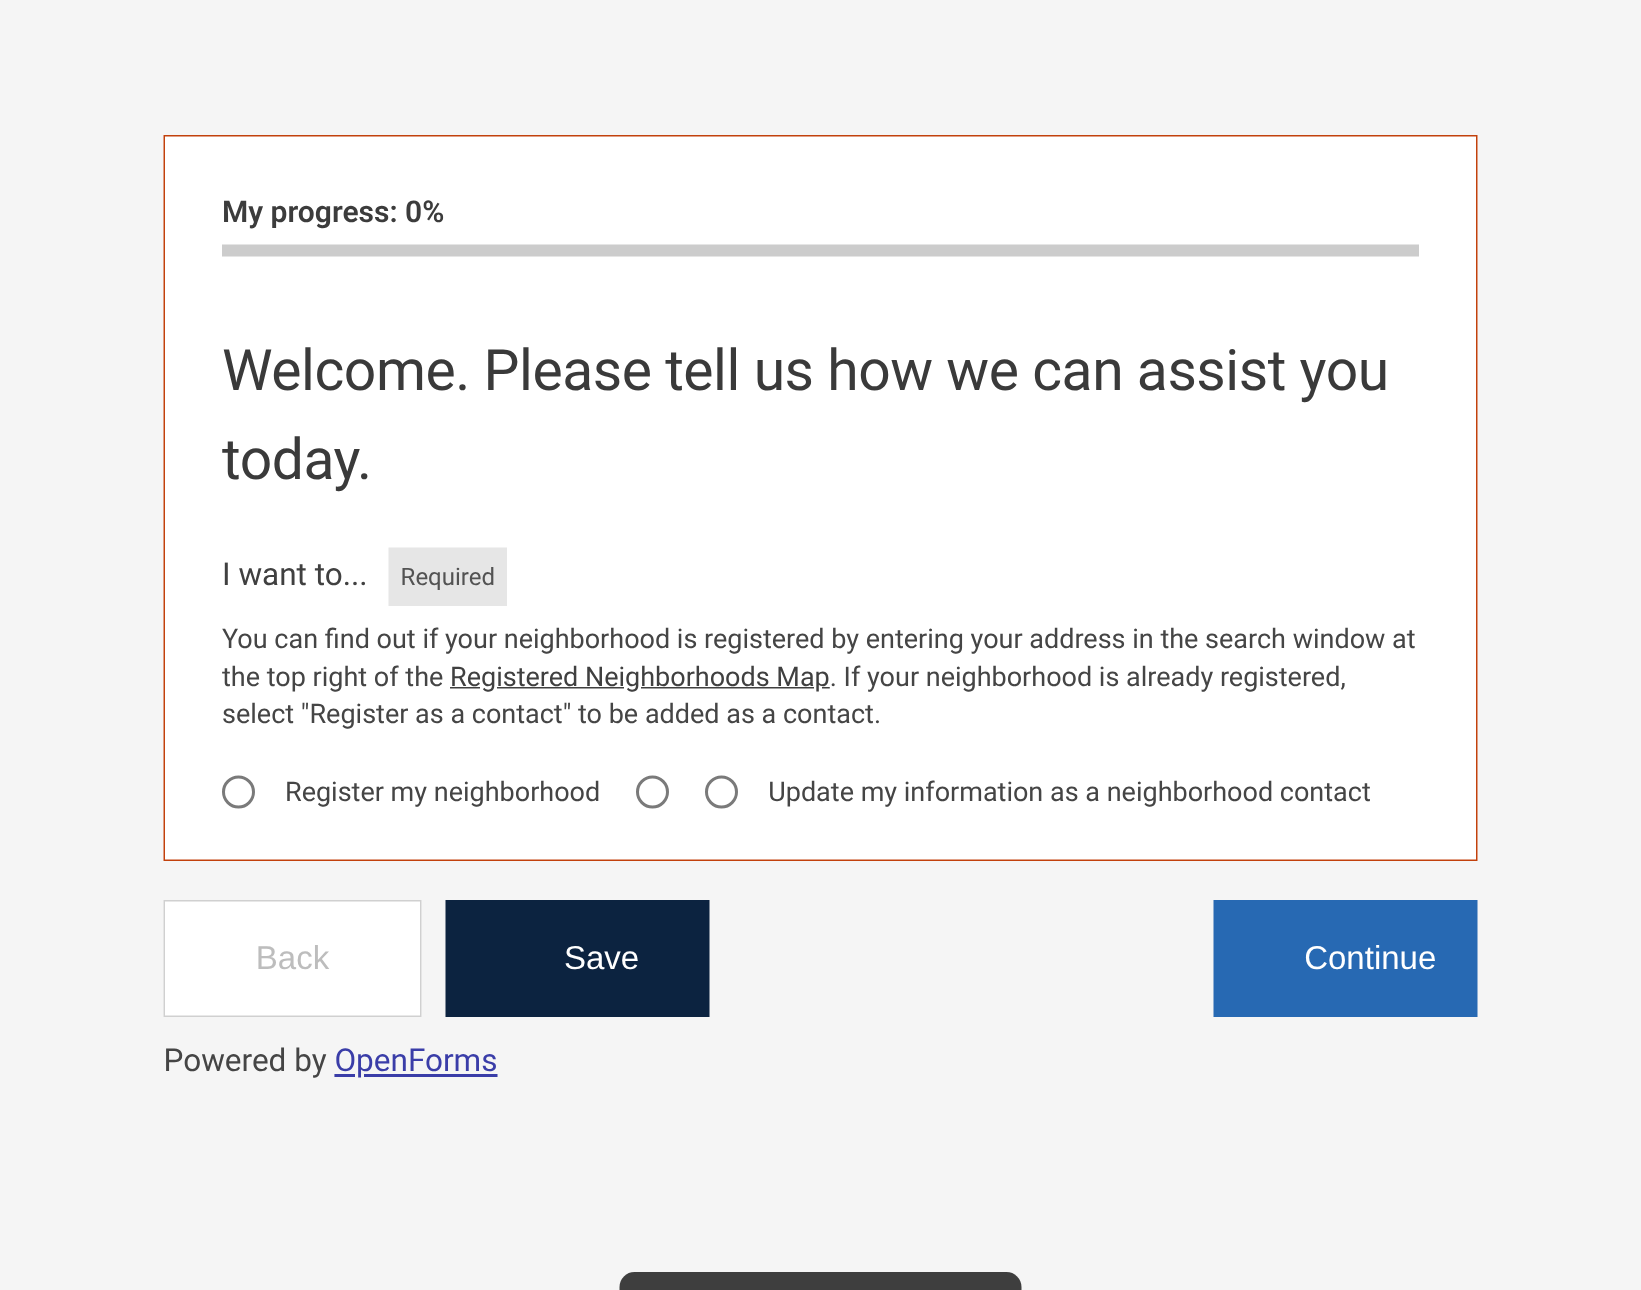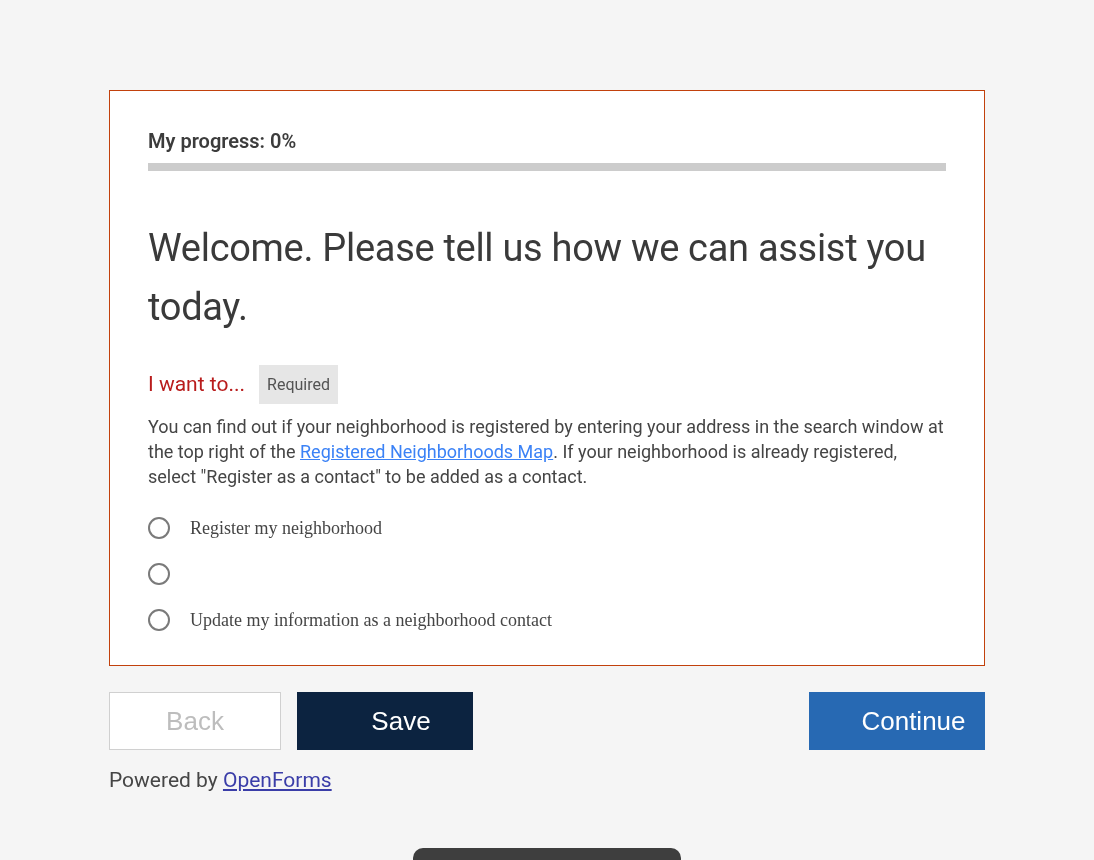--- a/index.html
+++ b/index.html
@@ -41,44 +41,43 @@
       margin-bottom: 28px;
       letter-spacing: -0.3px;
     }
     .question-row {
       display: flex;
       align-items: center;
       margin-bottom: 10px;
     }
     .question-label {
       font-size: 21px;
-      color: #b91c1c;
+      color: #404040;
       margin-right: 14px;
     }
     .required-badge {
       background: #e6e6e6;
       color: #535353;
       font-size: 16px;
       padding: 10px 8px;
     }
     .help-text {
       font-size: 18px;
       color: #454545;
       line-height: 1.4;
       margin-bottom: 28px;
     }
     .help-text a {
-      color: #3b82f6;
+      color: #404040;
       text-decoration: underline;
     }
     .radio-group {
       display: flex;
-      flex-direction: column;
+      flex-direction: row;
       gap: 24px;
-      font-family: Liberation Serif, serif;
     }
     .radio-item {
       display: flex;
       align-items: center;
       gap: 20px;
       cursor: pointer;
     }
     .radio-circle {
       width: 22px;
       height: 22px;
@@ -90,22 +89,22 @@
       font-size: 18px;
       color: #454545;
     }
     .button-row {
       width: 876px;
       margin: 26px auto 0 auto;
       display: flex;
       align-items: center;
     }
     .btn {
-      height: 58px;
-      font-size: 26px;
+      height: 78px;
+      font-size: 22px;
       font-weight: 500;
       border: none;
       cursor: pointer;
       display: flex;
       align-items: center;
       justify-content: center;
     }
     .btn-back {
       width: 172px;
       background: #ffffff;

